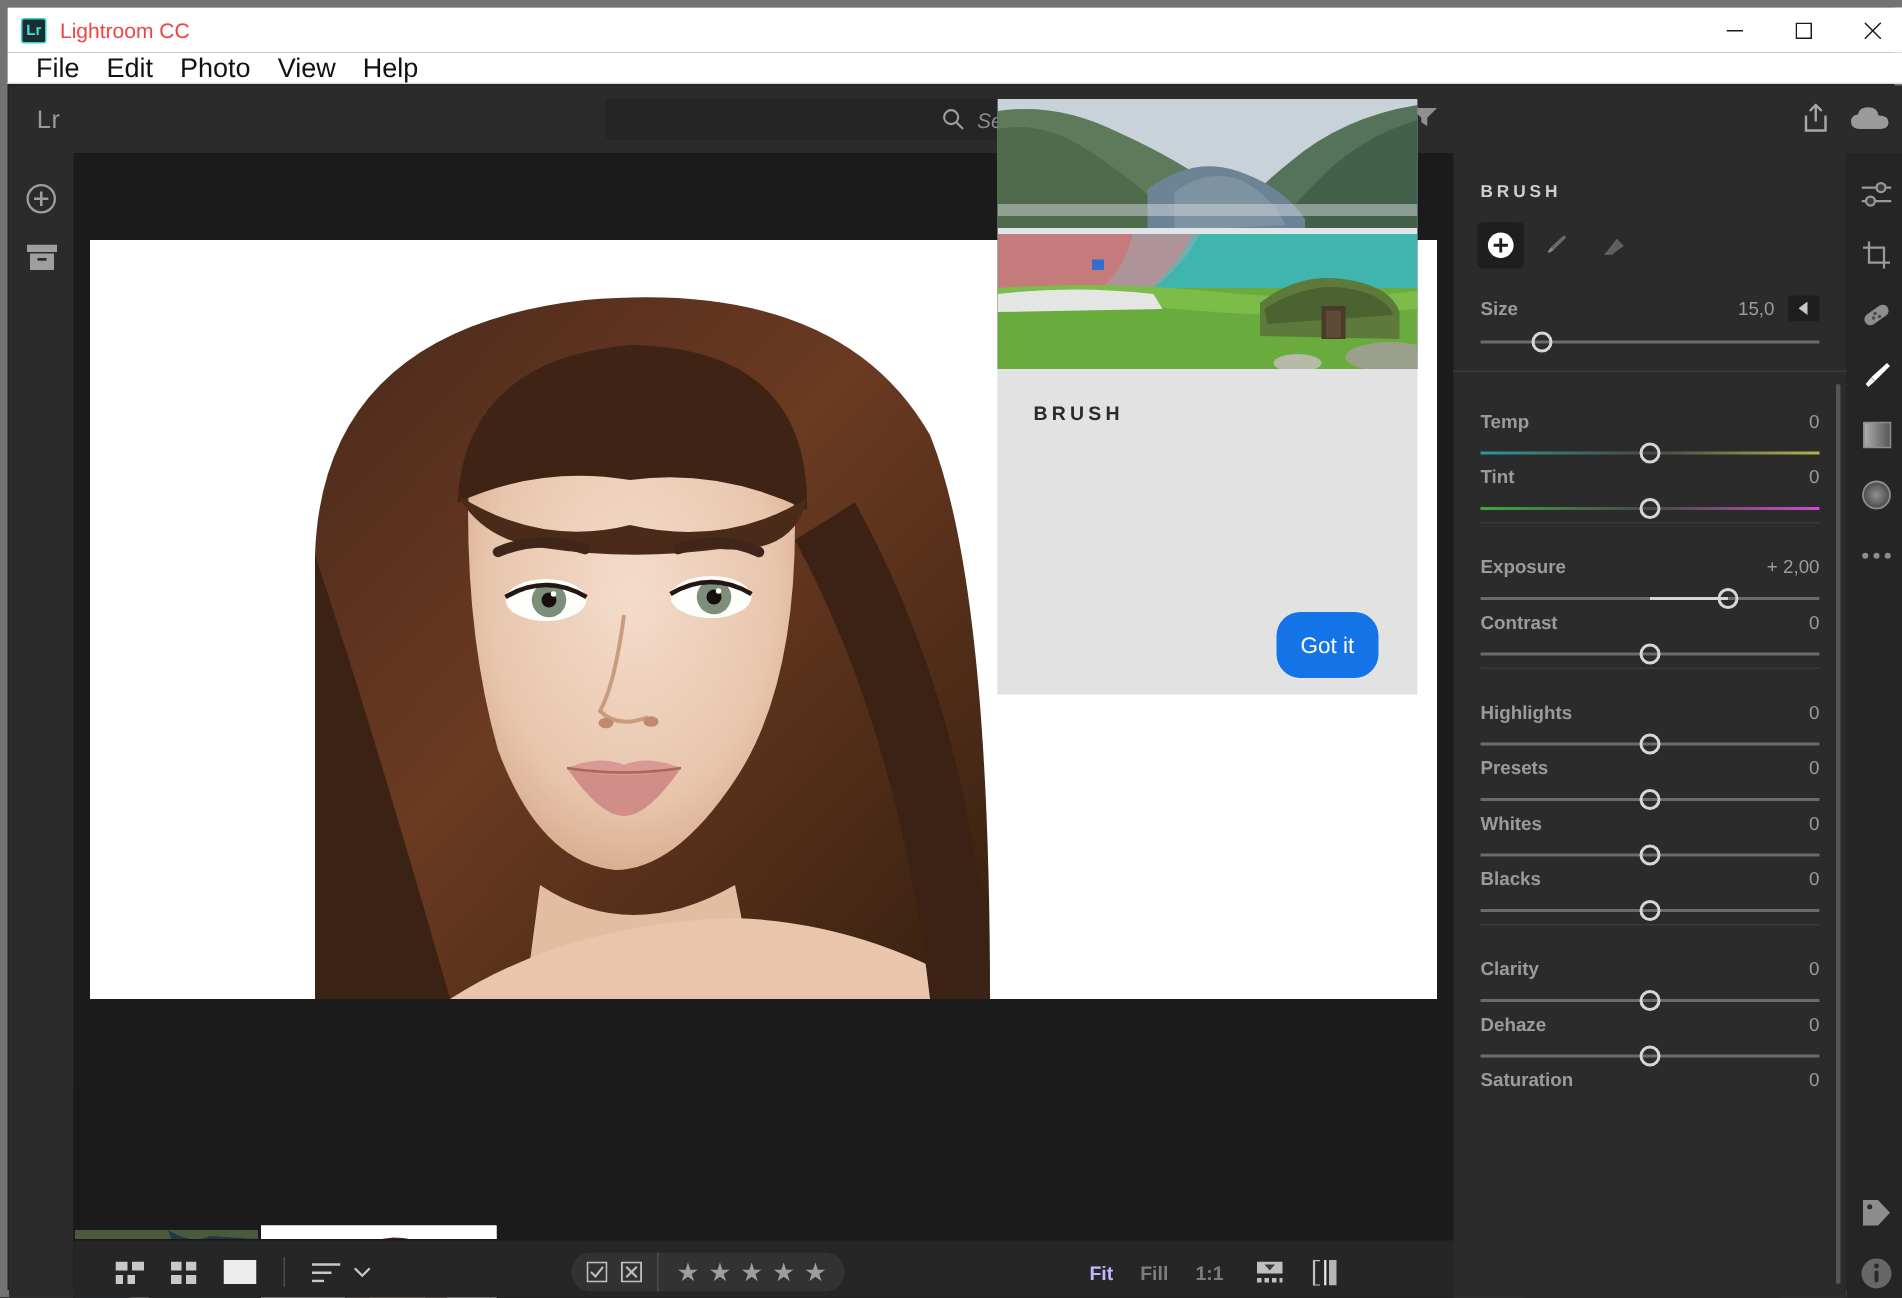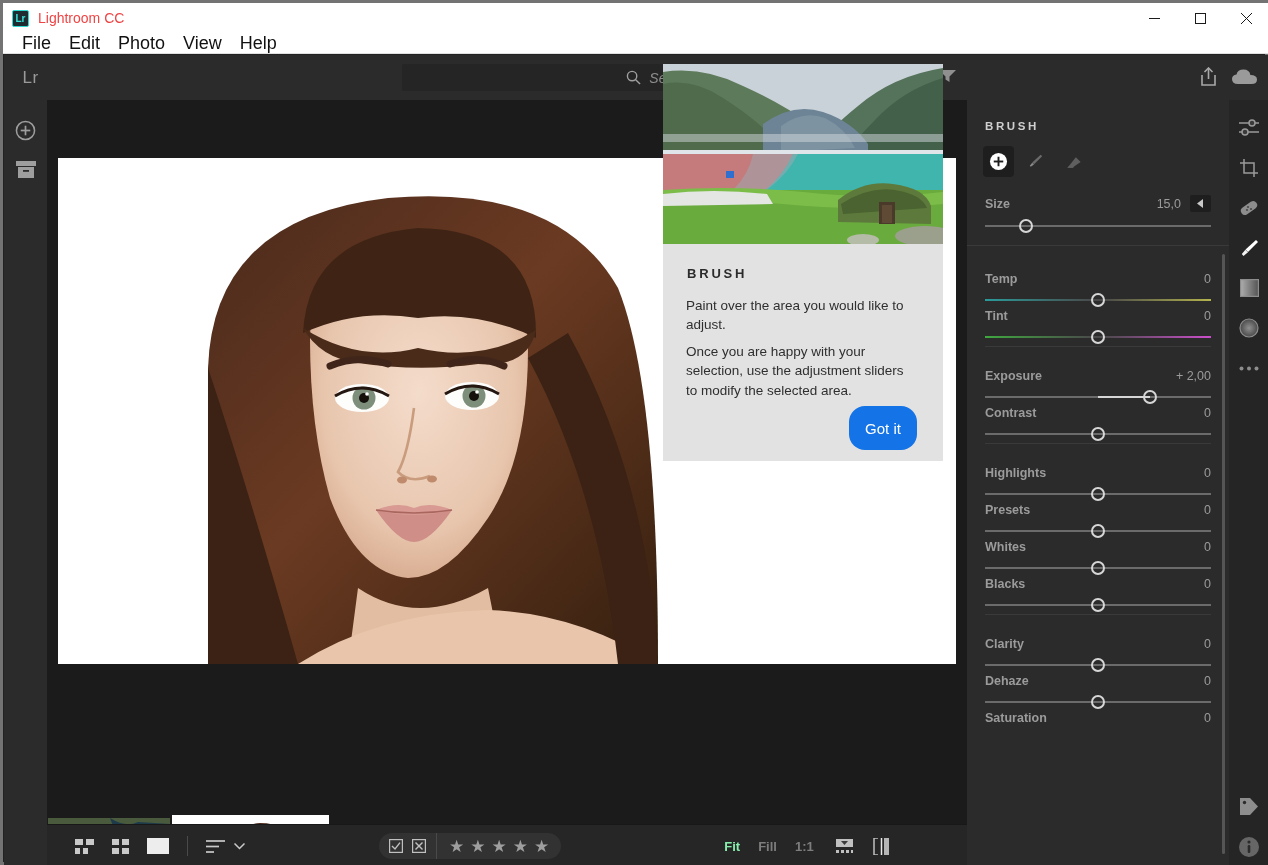--- a/index.html
+++ b/index.html
@@ -3,21 +3,21 @@
 <meta charset="utf-8">
 <style>
   * { box-sizing: border-box; margin: 0; padding: 0; }
   html, body {
     width: 1268px; height: 865px;
     font-family: "Liberation Sans", sans-serif;
     background: #1d1d1d; overflow: hidden;
   }
   #app {
     position: relative; width: 1268px; height: 865px;
-    background: #222; border: 3px solid #737373;
+    background: #222; border: 5px solid #737373;
   }
 
   
   .titlebar {
     position: absolute; left: 0; top: 0; width: 1266px; height: 30px;
     background: #ffffff; display: flex; align-items: center;
   }
   .tb-logo {
     width: 17px; height: 17px; margin-left: 9px; margin-right: 9px;
     background: #1e2b30; border: 1px solid #2fd8d0; border-radius: 2px;
@@ -109,21 +109,21 @@
     height: 26px; border-radius: 13px; background: #323232;
     display: flex; align-items: center;
   }
   .pill-seg {
     display: flex; align-items: center; height: 26px; padding: 0 10px;
   }
   .pill-seg + .pill-seg { border-left: 1px solid #4a4a4a; }
   .zoommode {
     font-size: 13px; color: #7d7d7d; margin-left: 18px; font-weight: bold;
   }
-  .zoommode.active { color: #86efac; }
+  .zoommode.active { color: #c4b5fd; }
 
   
   .rightpanel {
     position: absolute; left: 964px; top: 97px; width: 262px; height: 767px;
     background: #2b2b2b;
   }
   .panel-title {
     position: absolute; left: 18px; top: 20px;
     font-size: 11.5px; letter-spacing: 2.6px; color: #cfcfcf; font-weight: bold;
   }
@@ -763,20 +763,16 @@
       <rect x="216" y="138" width="16" height="22" fill="#4a3a2a"></rect>
       <rect x="219" y="141" width="10" height="18" fill="#5e4a35"></rect>
       <ellipse cx="262" cy="172" rx="30" ry="10" fill="#9aa08c"></ellipse>
       <ellipse cx="200" cy="176" rx="16" ry="6" fill="#b4bba6"></ellipse>
       <path d="M0 70 L280 70 L280 78 L0 78 Z" fill="#d4dadd" opacity="0.5"></path>
     </svg>
   </div>
 
   <div class="tip-card">
     <div class="tip-title">BRUSH</div>
-    <div class="tip-body">
-      <p>Paint over the area you would like to adjust.</p>
-      <p>Once you are happy with your selection, use the adjustment sliders to modify the selected area.</p>
-    </div>
   </div>
   <button class="tip-btn">Got it</button>
 
 </div>
 
 </body></html>

